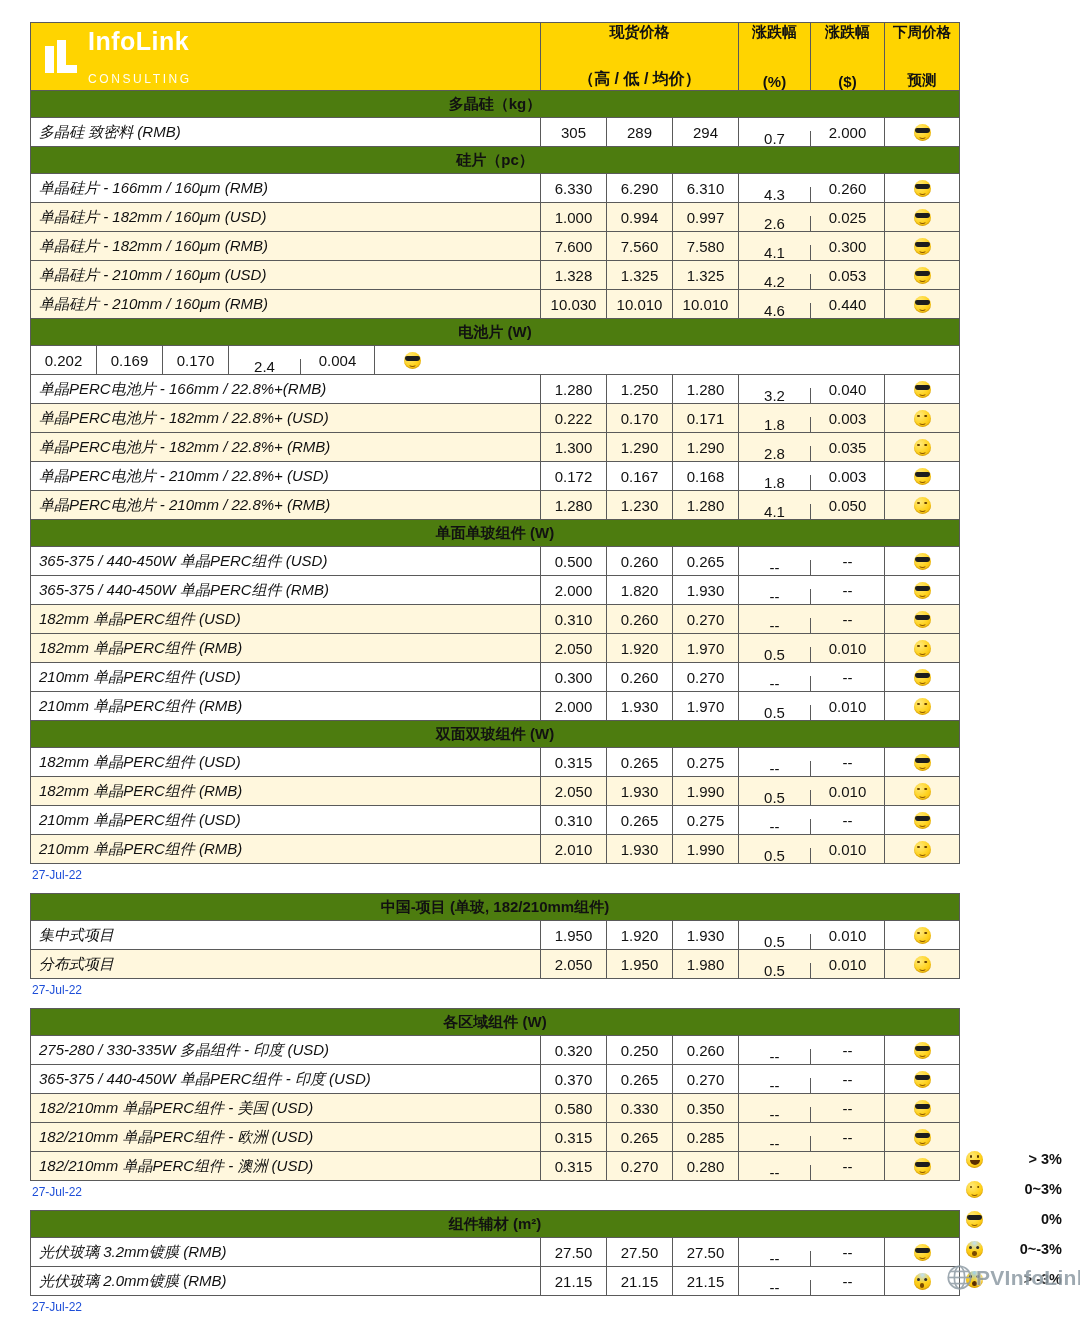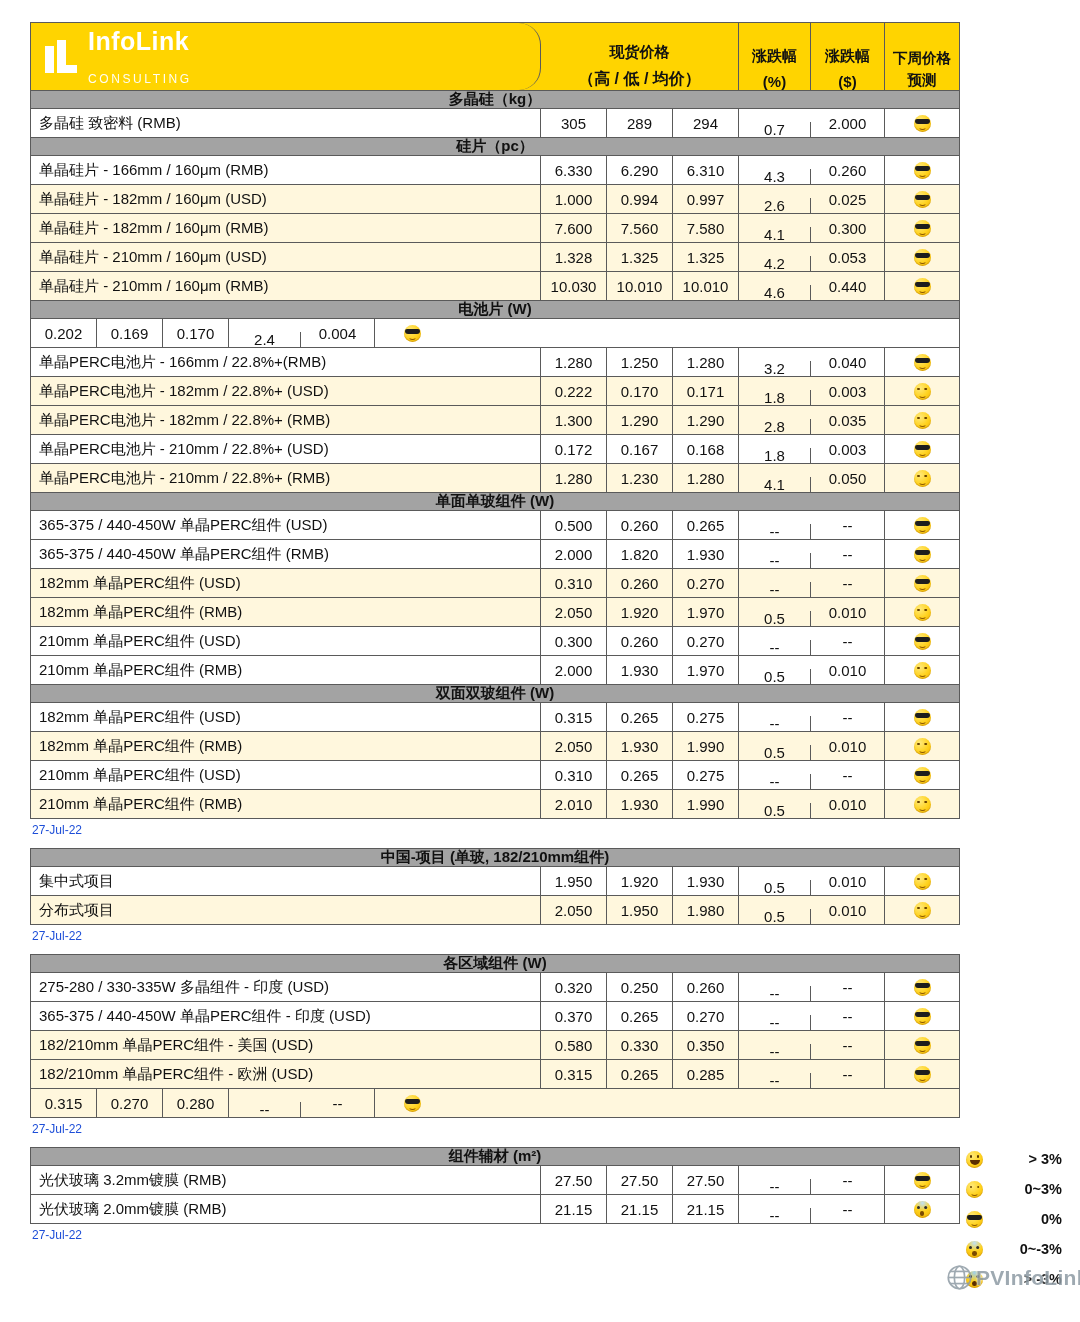--- a/index.html
+++ b/index.html
@@ -5,48 +5,48 @@
   * { box-sizing: border-box; margin: 0; padding: 0; }
   html, body { background: #ffffff; }
   body { font-family: "Liberation Sans", "DejaVu Sans", sans-serif; }
   .page { position: relative; width: 1080px; height: 1322px; background: #fff; overflow: hidden; }
   .content { position: absolute; left: 30px; top: 22px; width: 930px; }
 
   
   .tbl { border: 1px solid #5a5a5a; border-bottom: none; width: 930px; }
   .thead { display: flex; height: 68px; background: #ffd400; border-bottom: 1px solid #5a5a5a; }
   .thead .cell { border-right: 1px solid #5a5a5a; display: flex; flex-direction: column;
-                 align-items: center; justify-content: flex-end; color: #111; }
+                 align-items: center; justify-content: space-between; color: #111; }
   .thead .cell:last-child { border-right: none; }
   .h-logo { width: 510px; flex-direction: row !important; justify-content: flex-start !important;
-            padding-left: 14px; gap: 11px; border-radius: 22px; }
+            padding-left: 14px; gap: 11px; }
   .h-price { width: 198px; font-weight: bold; font-size: 15px; gap: 7px; }
   .h-price .sub { font-size: 16px; }
   .h-pct  { width: 72px; font-weight: bold; font-size: 15px; gap: 7px; }
   .h-usd  { width: 74px; font-weight: bold; font-size: 15px; gap: 7px; }
   .h-fc   { width: 74px; font-weight: bold; font-size: 14.5px; gap: 3px; }
 
   
   .logo-mark { display: flex; align-items: flex-end; gap: 3px; height: 40px; padding-bottom: 4px; }
   .logo-mark .bar { width: 9px; height: 27px; background: #fff; }
   .logo-mark .ell { width: 20px; height: 33px; border-left: 9px solid #fff; border-bottom: 8px solid #fff; }
   .logo-text { display: flex; flex-direction: column; }
   .logo-name { color: #ffffff; font-weight: bold; font-size: 25px; letter-spacing: .5px; }
   .logo-sub  { color: rgba(255,255,255,.95); font-size: 12px; letter-spacing: 2.6px; margin-top: 16px; }
 
   
-  .sec-row { height: 18px; background: #a3a3a3; border-bottom: 1px solid #5a5a5a;
+  .sec-row { height: 27px; background: #4d7c0f; border-bottom: 1px solid #5a5a5a;
              display: flex; align-items: center; justify-content: center;
              font-weight: bold; font-size: 15px; color: #111; }
   .row { display: flex; height: 29px; border-bottom: 1px solid #5a5a5a; background: #fff; }
   .row.tint { background: #fff7dd; }
   .row .cell { border-right: 1px solid #5a5a5a; display: flex; align-items: center;
                justify-content: center; font-size: 15px; color: #111; }
   .row .cell:last-child { border-right: none; }
-  .c-label { width: 510px; justify-content: flex-start !important; padding-left: 8px; }
+  .c-label { width: 510px; justify-content: flex-start !important; padding-left: 8px; font-style: italic; }
   .c-high, .c-low, .c-avg { width: 66px; }
   .c-pct { width: 72px; margin-top: 13px; } .c-usd { width: 74px; } .c-fc { width: 74px; }
   .chg { color: #17768f; }
 
   .date { font-size: 12px; color: #1d4ed8; margin: 4px 0 11px 2px; }
 
   
   .emoji { display: inline-block; width: 17px; height: 17px; border-radius: 50%; position: relative;
            background: radial-gradient(circle at 35% 30%, #ffe97a 0%, #ffd21e 55%, #f0b405 100%);
            box-shadow: inset 0 -1px 1px rgba(170,110,0,.45); flex: 0 0 auto; }
@@ -440,20 +440,21 @@
             <div class="cell c-high">0.315</div>
             <div class="cell c-low">0.265</div>
             <div class="cell c-avg">0.285</div>
             <div class="cell chg c-pct">--</div>
             <div class="cell chg c-usd">--</div>
             <div class="cell c-fc">
               <span class="emoji sunglasses"></span>
             </div>
           </div>
           <div class="row tint">
+            <div class="cell c-label">182/210mm 单晶PERC组件 - 澳洲 (USD)</div>
             <div class="cell c-high">0.315</div>
             <div class="cell c-low">0.270</div>
             <div class="cell c-avg">0.280</div>
             <div class="cell chg c-pct">--</div>
             <div class="cell chg c-usd">--</div>
             <div class="cell c-fc">
               <span class="emoji sunglasses"></span>
             </div>
           </div>
         </div>

